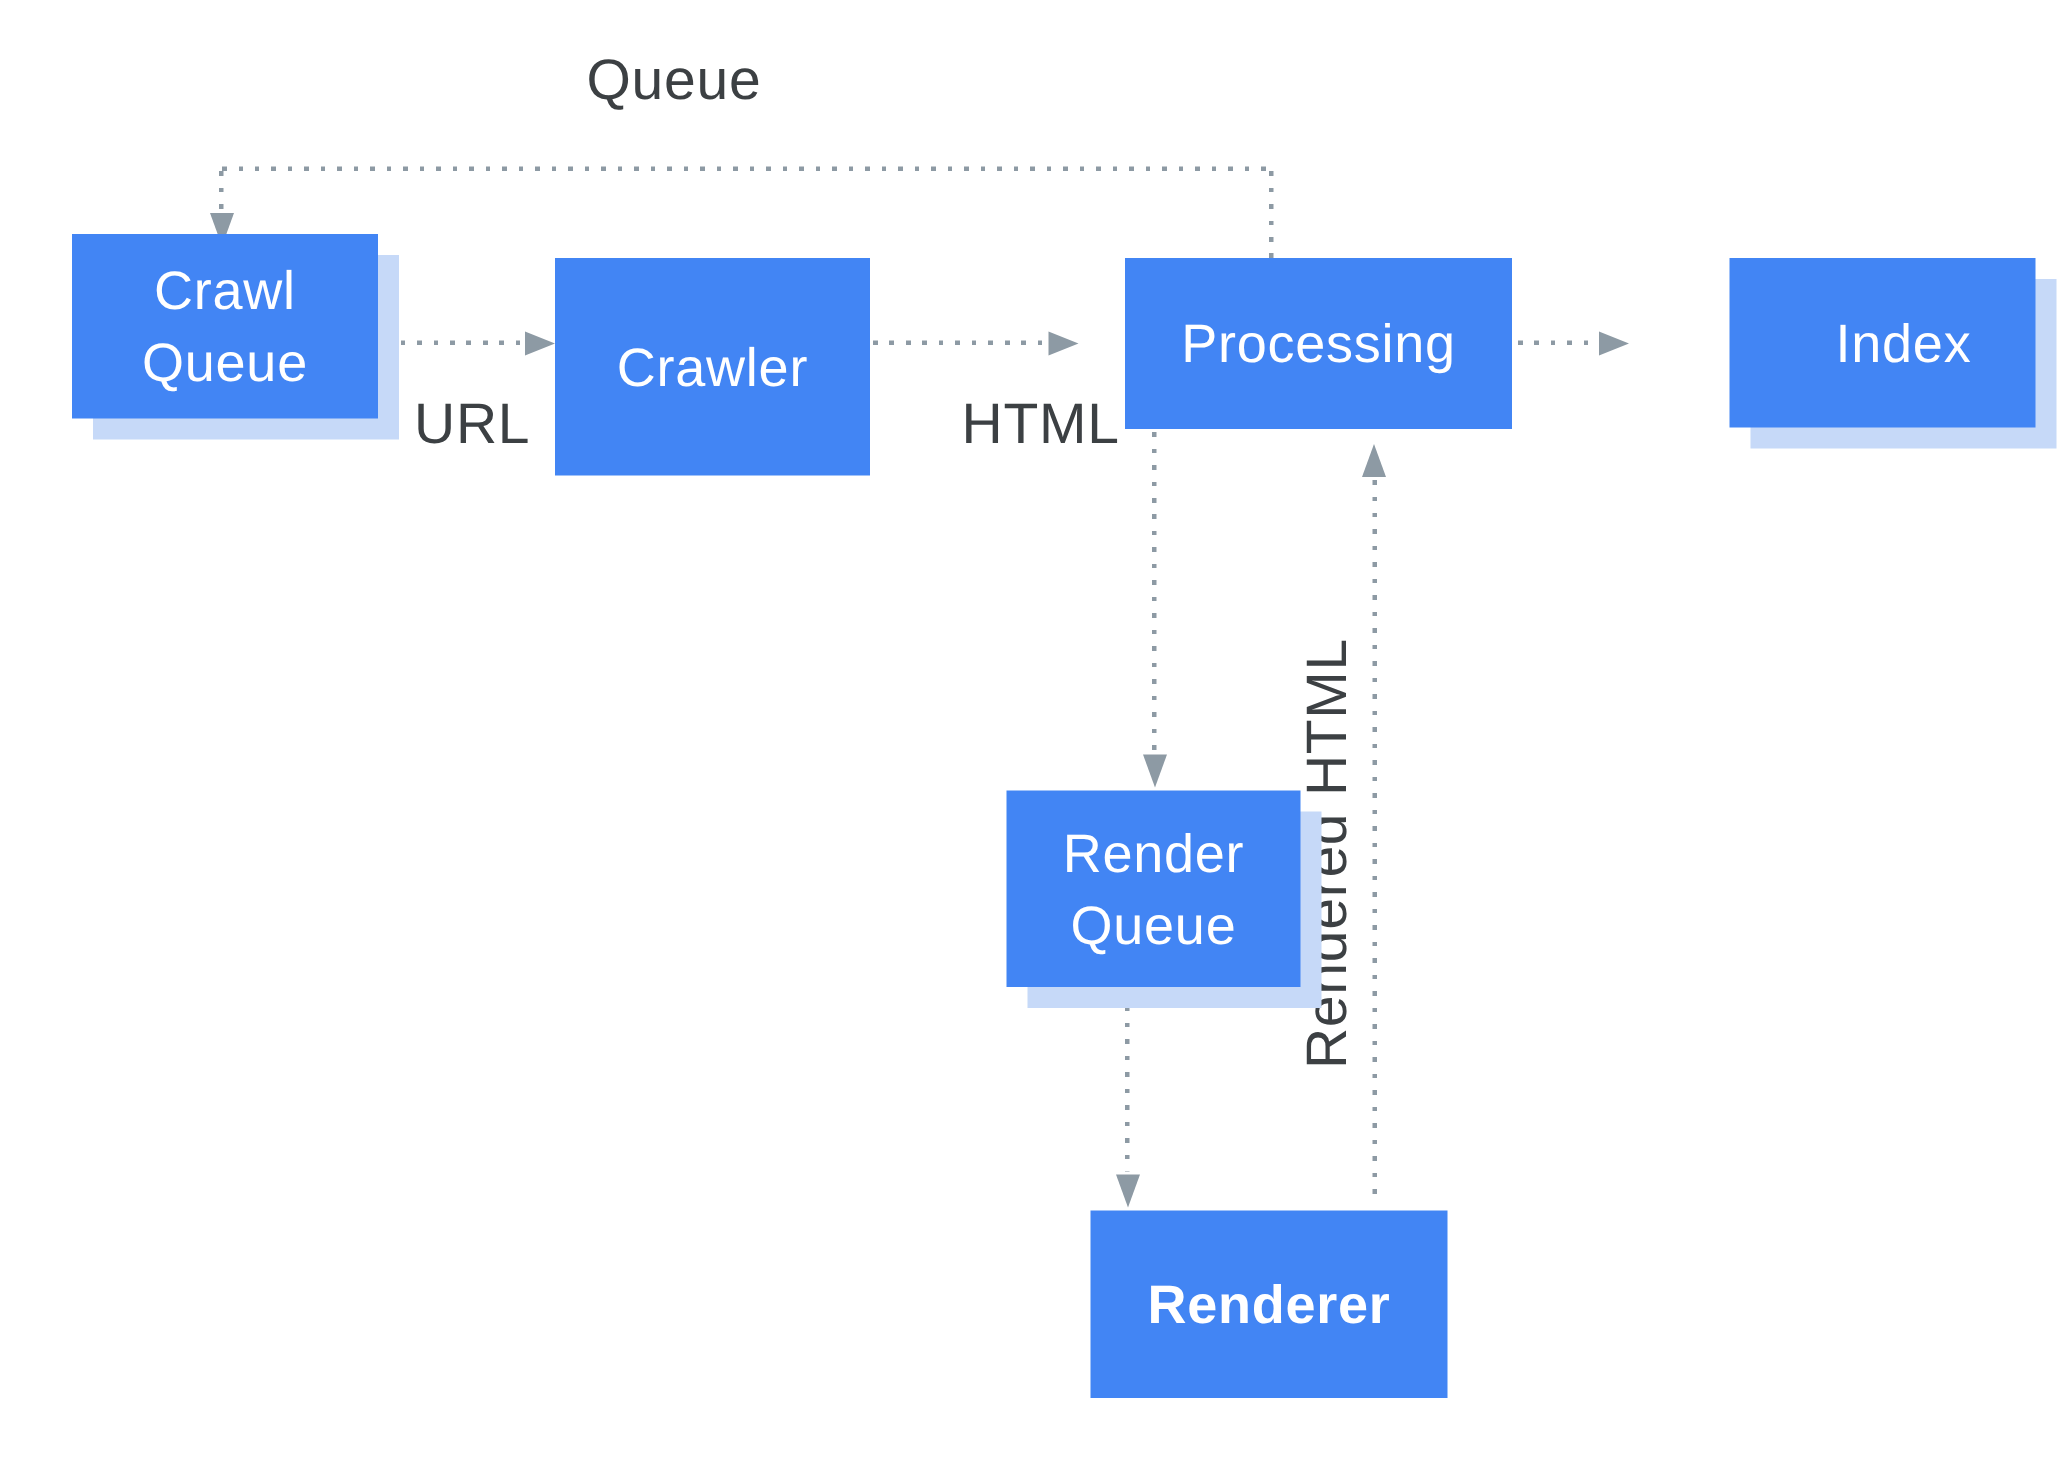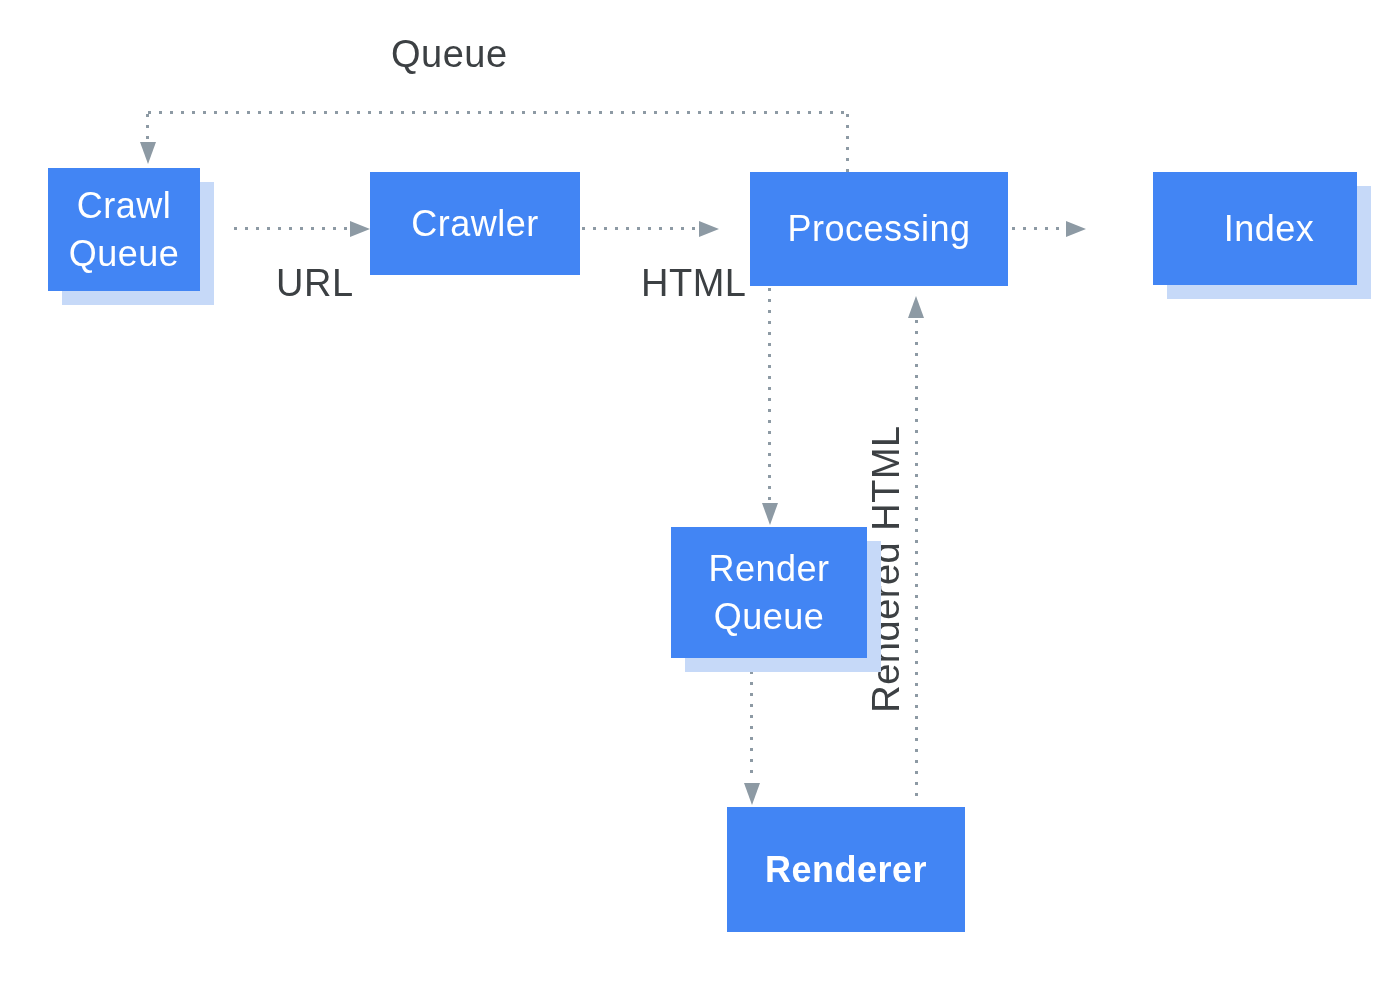--- a/index.html
+++ b/index.html
@@ -19,22 +19,22 @@
     color: #ffffff;
     display: flex;
     align-items: center;
     justify-content: center;
     text-align: center;
     font-size: 36px;
     line-height: 1.32;
     letter-spacing: 0.5px;
   }
   .node.shadowed { box-shadow: 14px 14px 0 0 #c6d9f8; }
-  #node-crawl-queue  { left: 48px;   top: 168px; width: 152px; height: 123px; }
-  #node-crawler      { left: 370px;  top: 172px; width: 210px; height: 103px; }
+  #node-crawl-queue  { left: 48px;   top: 156px; width: 204px; height: 123px; }
+  #node-crawler      { left: 370px;  top: 172px; width: 210px; height: 145px; }
   #node-processing   { left: 719px;  top: 172px; width: 258px; height: 114px; margin-left: 31px; }
   #node-index        { left: 1153px; top: 172px; width: 176px; height: 113px; padding-left: 28px; }
   #node-render-queue { left: 671px;  top: 527px; width: 196px; height: 131px; justify-content: flex-end; }
   #node-renderer     { left: 727px;  top: 807px; width: 238px; height: 125px; font-weight: bold; }
   .node-label { padding: 0 6px; }
 
   
   .hdots {
     position: absolute; height: 3px;
     background-image: repeating-linear-gradient(to right, #8d9aa4 0 3px, transparent 3px 11px);

